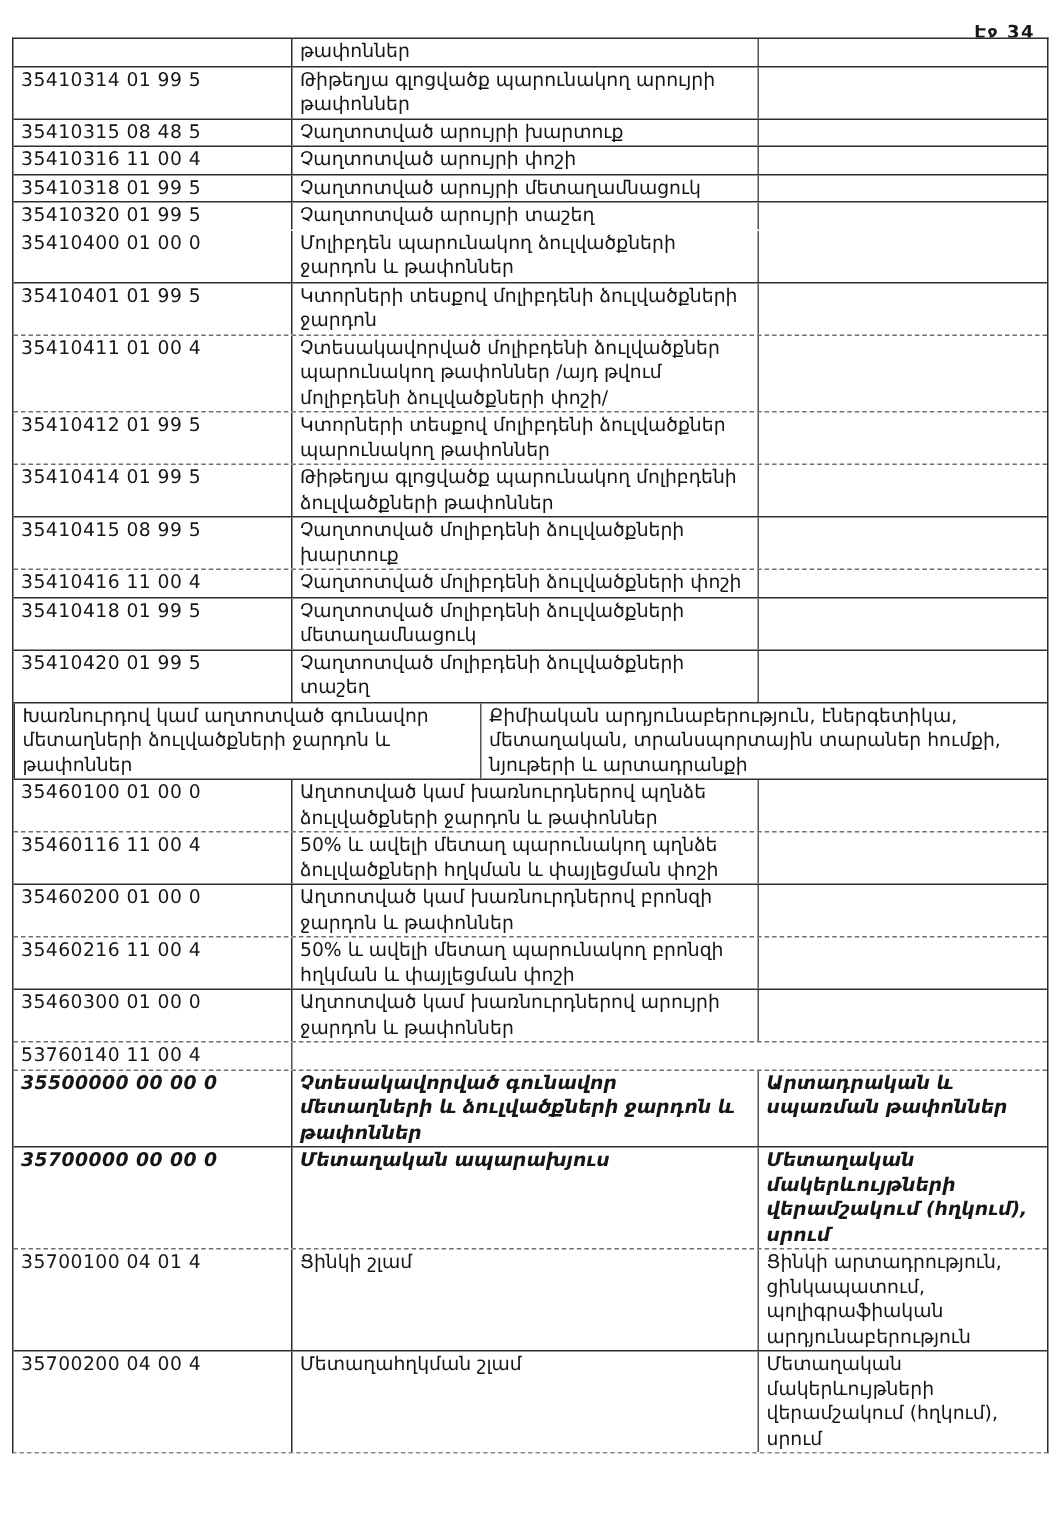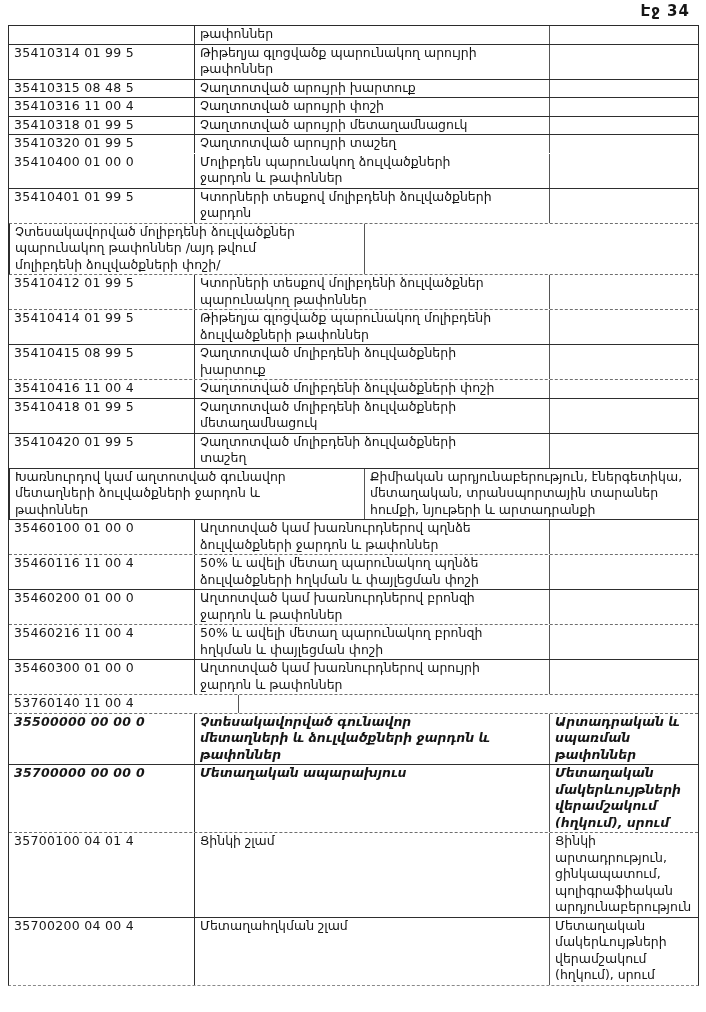--- a/index.html
+++ b/index.html
@@ -9,22 +9,22 @@
     font-family:"DejaVu Sans", sans-serif;
     color:#161616;
   }
   .page {
     position:relative;
     width:706px; height:1012px;
     background:#ffffff;
     overflow:hidden;
   }
   .page-num {
-    position:absolute; top:2px; right:16px;
-    font-size:15px; font-weight:bold;
+    position:absolute; top:14px; right:16px;
+    font-size:12px; font-weight:bold;
     letter-spacing:1px;
   }
   .waste-table {
     position:absolute; top:25px; left:8px;
     width:691px;
     border-left:1px solid #2b2b2b;
     border-right:1px solid #2b2b2b;
     border-top:1px solid #2b2b2b;
     border-bottom:1px dashed #8a8a8a;
     box-sizing:border-box;
@@ -45,21 +45,21 @@
   .tr:nth-child(25) { border-top-style:dashed; border-top-color:#6f6f6f; }
   .td {
     padding:0 5px 1px 5px;
     font-size:12.5px;
     line-height:16.5px;
     box-sizing:border-box;
     white-space:normal;
   }
   .c1 { width:185px; flex:none; }
   .c2 { width:311px; flex:none; border-left:1px solid #2e2e2e; }
-  .c3 { flex:1; border-left:1px solid #555;margin-left:44px; }
+  .c3 { flex:1; border-left:1px solid #555; }
   .code-cell { letter-spacing:0.3px; }
   .group-row { font-style:italic; font-weight:600; }
 </style>
 </head>
 <body>
 
 <div class="page">
   <div class="page-num">Էջ 34</div>
 
   <div class="waste-table">
@@ -98,20 +98,21 @@
           <div class="td c1 code-cell">35410400 01 00 0</div>
           <div class="td c2">Մոլիբդեն պարունակող ձուլվածքների ջարդոն և թափոններ</div>
           <div class="td c3"></div>
         </div>
         <div class="tr">
           <div class="td c1 code-cell">35410401 01 99 5</div>
           <div class="td c2">Կտորների տեսքով մոլիբդենի ձուլվածքների ջարդոն</div>
           <div class="td c3"></div>
         </div>
         <div class="tr">
+          <div class="td c1 code-cell">35410411 01 00 4</div>
           <div class="td c2">Չտեսակավորված մոլիբդենի ձուլվածքներ պարունակող թափոններ /այդ թվում մոլիբդենի ձուլվածքների փոշի/</div>
           <div class="td c3"></div>
         </div>
         <div class="tr">
           <div class="td c1 code-cell">35410412 01 99 5</div>
           <div class="td c2">Կտորների տեսքով մոլիբդենի ձուլվածքներ պարունակող թափոններ</div>
           <div class="td c3"></div>
         </div>
         <div class="tr">
           <div class="td c1 code-cell">35410414 01 99 5</div>

